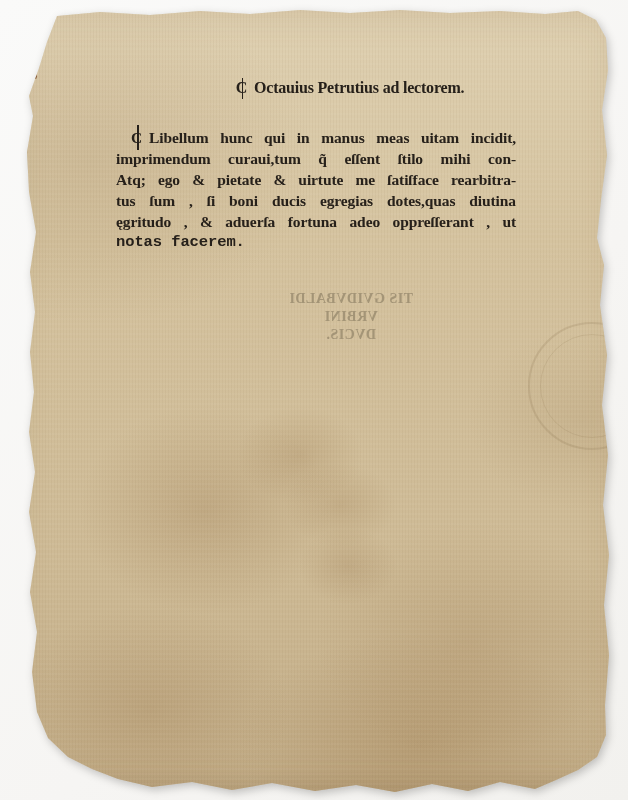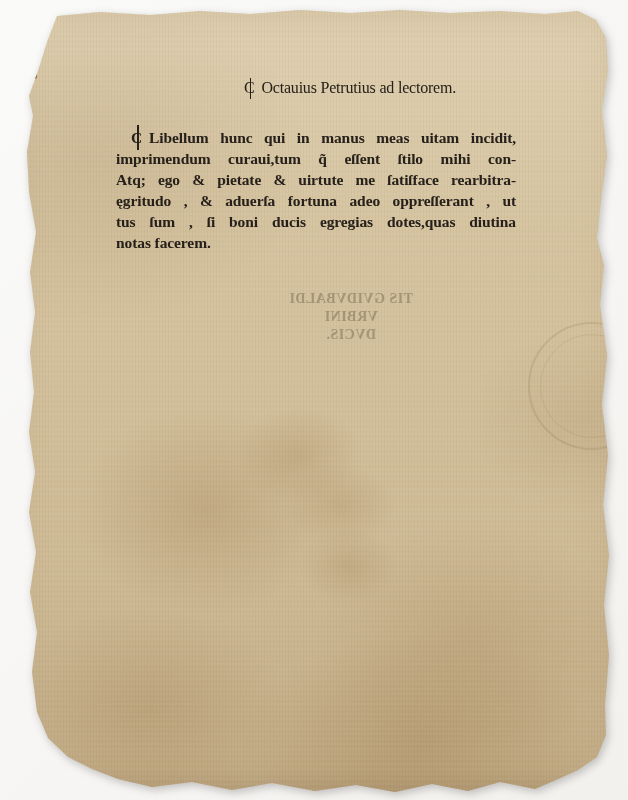--- a/index.html
+++ b/index.html
@@ -27,31 +27,31 @@
     box-shadow: inset 0 0 45px rgba(130,95,50,0.28), inset 0 0 6px rgba(120,85,40,0.20);
   }
   .texture {
     position:absolute; inset:0; pointer-events:none;
     background:
       repeating-linear-gradient(90deg, rgba(110,85,50,0.05) 0px, rgba(110,85,50,0.05) 1px, transparent 1px, transparent 3px),
       repeating-linear-gradient(0deg, rgba(255,255,255,0.04) 0px, rgba(255,255,255,0.04) 2px, transparent 2px, transparent 5px);
   }
   .heading {
     position:absolute; left:120px; top:79px; width:460px; text-align:center;
-    font-weight:400; font-size:16px; line-height:1.15; letter-spacing:-0.2px;
+    font-weight:700; font-size:16px; line-height:1.15; letter-spacing:-0.2px;
     color:#26201a; z-index:3;
   }
   .body-text {
     position:absolute; left:116px; top:127px; width:400px; z-index:3;
     font-weight:700; font-size:15.5px; line-height:21px; letter-spacing:-0.1px;
     color:#26201a;
   }
   .line { text-align:justify; text-align-last:justify; height:21px; box-sizing:border-box; }
   .line.first { padding-left:15px; }
-  .line.last { text-align-last:left; }
+  .line.last { text-align-last:left;font-family:Liberation Mono, monospace; }
   .cap { display:inline-block; position:relative; margin-right:7px; }
   .cap::after { content:""; position:absolute; left:55%; top:-8%; width:1.5px; height:116%; background:#26201a; }
   .showthrough {
     position:absolute; left:276px; top:290px; width:150px; z-index:1;
     transform: scaleX(-1); text-align:center;
     font-weight:700; font-size:14px; line-height:18px; letter-spacing:0.5px;
     color: rgba(146,131,104,0.72); filter: blur(0.3px);
   }
   .seal {
     position:absolute; left:528px; top:322px; width:124px; height:124px; z-index:1;
@@ -83,20 +83,20 @@
       <div class="heading">
         <span class="cap">C</span><span>Octauius Petrutius ad lectorem.</span>
       </div>
 
       <div class="body-text">
         <div class="line first">
           <span class="cap">C</span><span>Libellum hunc qui in manus meas uitam incidit,</span>
         </div>
         <div class="line">imprimendum curaui,tum q̃ eſſent ſtilo mihi con-</div>
         <div class="line">Atq; ego &amp; pietate &amp; uirtute me ſatiſface rearbitra-</div>
+        <div class="line">tus ſum , ſi boni ducis egregias dotes,quas diutina</div>
         <div class="line">ęgritudo , &amp; aduerſa fortuna adeo oppreſſerant , ut</div>
-        <div class="line">tus ſum , ſi boni ducis egregias dotes,quas diutina</div>
         <div class="line last">notas facerem.</div>
       </div>
 
     </div>
   </div>
 </div>
 
 </body></html>

